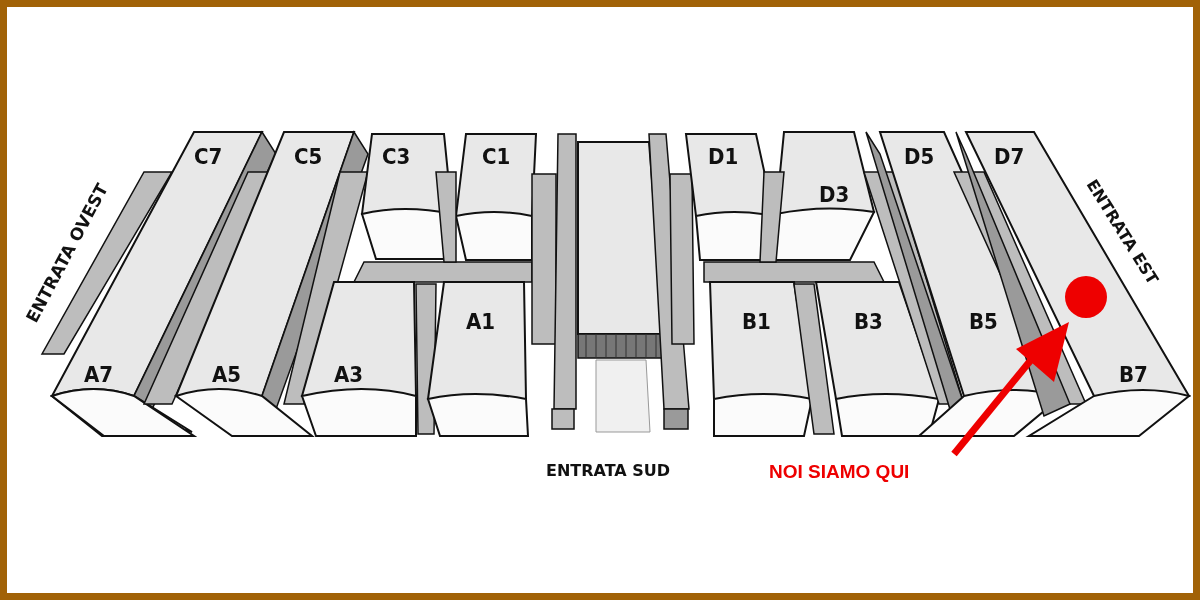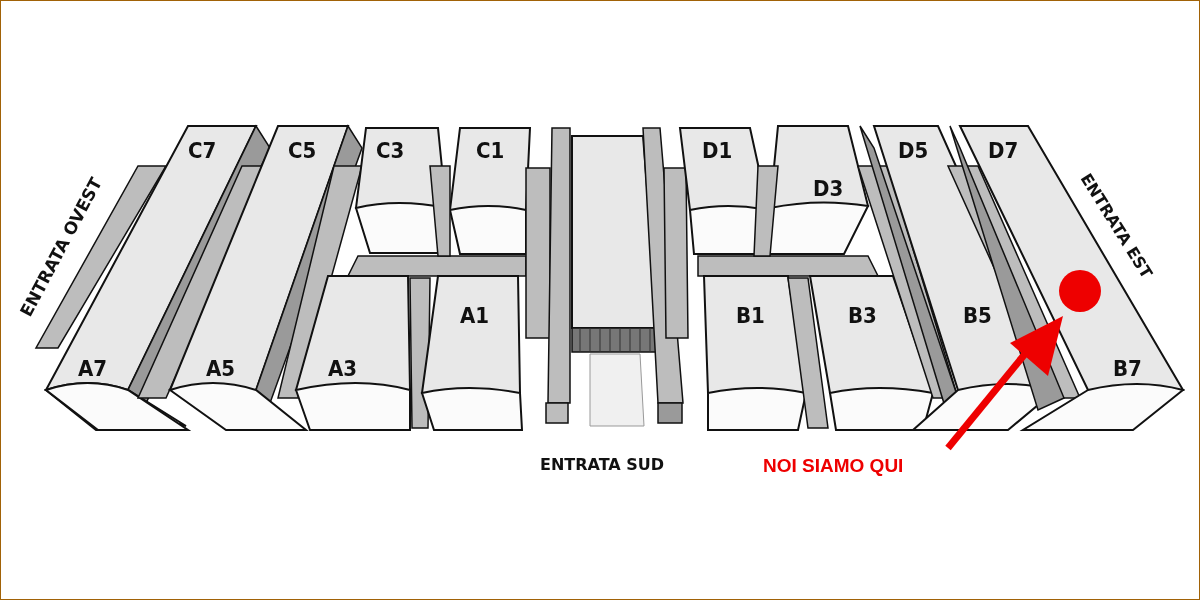--- a/index.html
+++ b/index.html
@@ -1,18 +1,18 @@
 <!DOCTYPE html>
 <html><head>
 <meta charset="utf-8">
 <style>
   html, body { margin: 0; padding: 0; background: #fff; }
   .frame {
     position: relative; width: 1200px; height: 600px; box-sizing: border-box;
-    border: 1px solid #a16207; background: #fff; overflow: hidden;
+    border: 7px solid #a16207; background: #fff; overflow: hidden;
   }
   svg { position: absolute; left: 0; top: 0; }
   .lbl { font-family: "DejaVu Sans", sans-serif; font-weight: bold; fill: #111; }
   .hall-lbl { font-family: "DejaVu Sans", sans-serif; font-weight: bold; font-size: 22px; fill: #111; font-stretch: condensed; }
   .light { fill: #e8e8e8; stroke: #111; stroke-width: 2; }
   .white { fill: #fbfbfb; stroke: #111; stroke-width: 2; }
   .mid { fill: #bdbdbd; stroke: #111; stroke-width: 1.5; }
   .dark { fill: #9a9a9a; stroke: #111; stroke-width: 1.5; }
   .here-text { font-family: "Liberation Sans", sans-serif; font-weight: bold; font-size: 19px; }
 </style>

